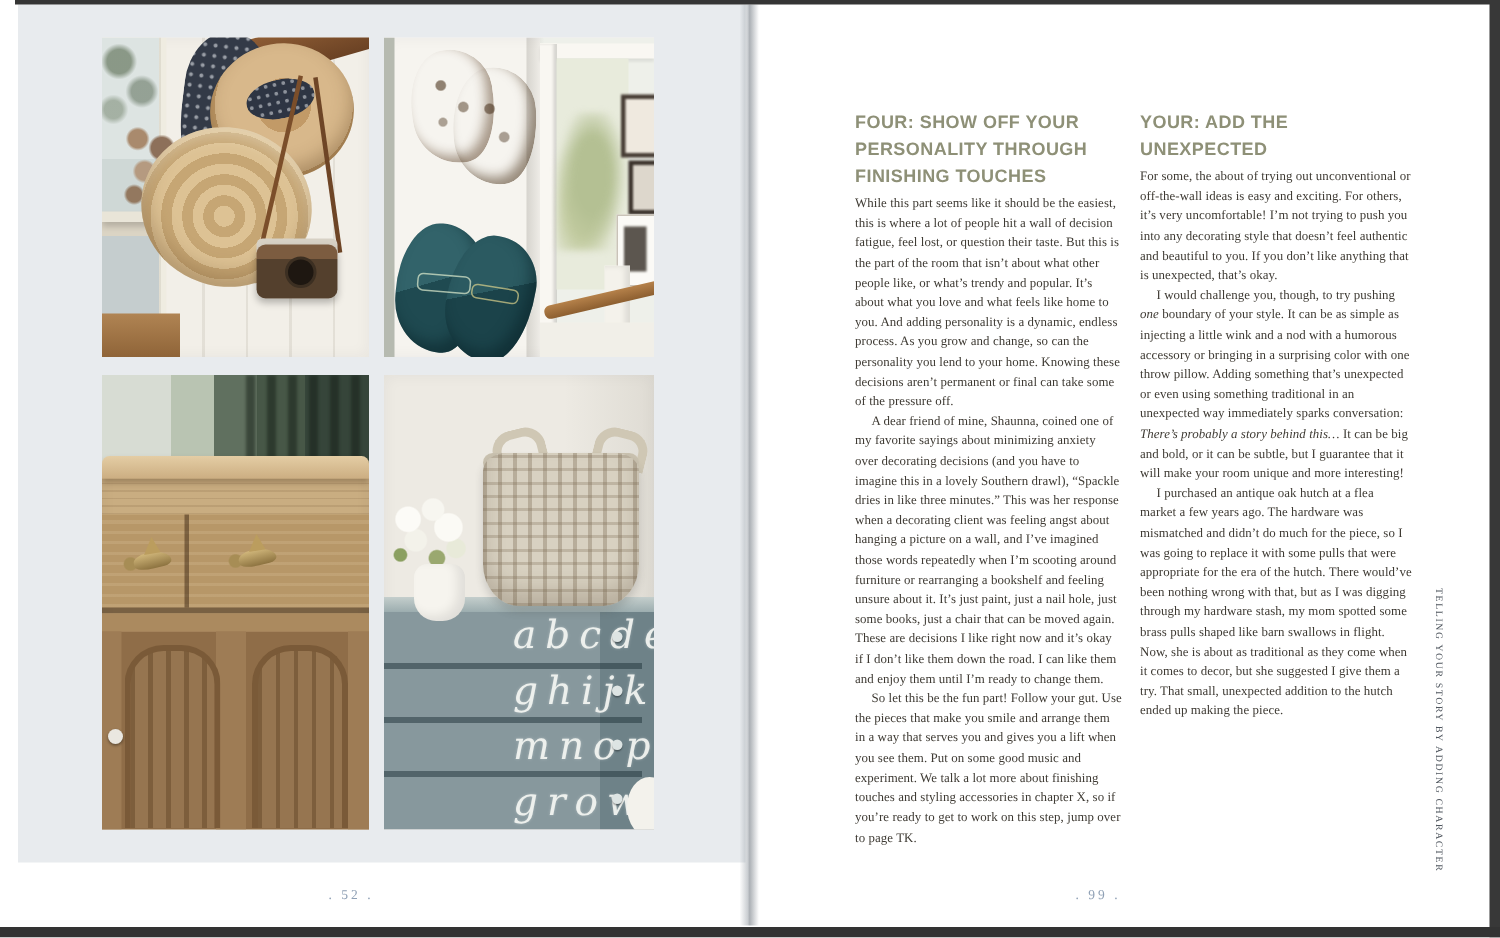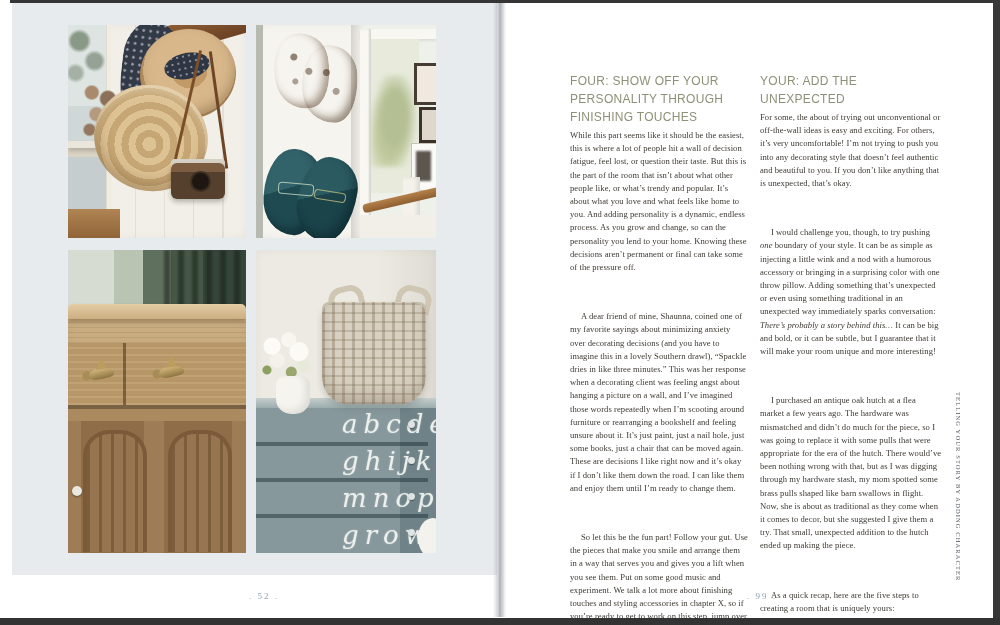--- a/index.html
+++ b/index.html
@@ -189,28 +189,28 @@
         radial-gradient(circle at 52% 78%,#9aa86f 0 5px,transparent 6px),
         radial-gradient(circle at 14% 74%,#8ba061 0 4px,transparent 5px);}
   .p4-vase{left:20px;top:126px;width:34px;height:38px;border-radius:9px 9px 15px 15px;
      background:#f6f4ee;box-shadow:inset -5px -3px 7px rgba(0,0,0,.09);}
   .p4-lamp{left:162px;top:268px;width:30px;height:40px;border-radius:50%;background:#f3f2ec;}
 
   
   .text-col{position:absolute;}
   .col-1{left:570px;top:72px;width:178px;}
   .col-2{left:760px;top:72px;width:182px;}
-  .col-heading{margin:0 0 3px 0;font-family:"Liberation Sans",sans-serif;font-weight:normal;
+  .col-heading{margin:0 0 3px 0;font-family:"Liberation Sans",sans-serif;font-weight:bold;
      font-size:12px;line-height:18px;letter-spacing:.3px;color:var(--accent-heading);}
   .para{margin:0;font-family:"Liberation Serif",serif;font-size:8.6px;line-height:13.2px;
      letter-spacing:.05px;color:var(--body-text);text-align:left;}
-  .para + .para{text-indent:11px;margin-top:36px;}
+  .para + .para{text-indent:11px;}
   .para i{font-style:italic;}
 
-  .page-num{position:absolute;top:591px;width:60px;text-align:right;
+  .page-num{position:absolute;top:591px;width:60px;text-align:left;
      font-family:"Liberation Serif",serif;font-size:9px;letter-spacing:2px;color:var(--page-number);}
   .page-num-left{left:219px;}
   .page-num-right{left:717px;}
 
   .sidebar-text{position:absolute;left:955px;top:392px;height:175px;
      writing-mode:vertical-rl;font-family:"Liberation Serif",serif;font-size:6.5px;
      letter-spacing:1.1px;color:#4f565e;white-space:nowrap;}
 </style>
 </head>
 <body>
@@ -324,21 +324,20 @@
         <p class="para"><span>So let this be the fun part! Follow your gut. Use the pieces that make you smile and arrange them in a way that serves you and gives you a lift when you see them. Put on some good music and experiment. We talk a lot more about finishing touches and styling accessories in chapter X, so if you’re ready to get to work on this step, jump over to page TK.</span></p>
       </div>
   </div>
 
   <div class="text-col col-2">
     <h2 class="col-heading">YOUR: ADD THE UNEXPECTED</h2>
     <div>
         <p class="para"><span>For some, the about of trying out unconventional or off-the-wall ideas is easy and exciting. For others, it’s very uncomfortable! I’m not trying to push you into any decorating style that doesn’t feel authentic and beautiful to you. If you don’t like anything that is unexpected, that’s okay.</span></p>
         <p class="para"><span>I would challenge you, though, to try pushing </span><i>one</i><span> boundary of your style. It can be as simple as injecting a little wink and a nod with a humorous accessory or bringing in a surprising color with one throw pillow. Adding something that’s unexpected or even using something traditional in an unexpected way immediately sparks conversation: </span><i>There’s probably a story behind this…</i><span> It can be big and bold, or it can be subtle, but I guarantee that it will make your room unique and more interesting!</span></p>
         <p class="para"><span>I purchased an antique oak hutch at a flea market a few years ago. The hardware was mismatched and didn’t do much for the piece, so I was going to replace it with some pulls that were appropriate for the era of the hutch. There would’ve been nothing wrong with that, but as I was digging through my hardware stash, my mom spotted some brass pulls shaped like barn swallows in flight. Now, she is about as traditional as they come when it comes to decor, but she suggested I give them a try. That small, unexpected addition to the hutch ended up making the piece.</span></p>
-        <p class="para"><span>As a quick recap, here are the five steps to creating a room that is uniquely yours:</span></p>
       </div>
   </div>
 
   <div class="sidebar-text">TELLING YOUR STORY BY ADDING CHARACTER</div>
 
   <div class="page-num page-num-left">. 52 .</div>
   <div class="page-num page-num-right">. 99 .</div>
 
   <div class="spine"></div>
   <div class="frame-top"></div>

